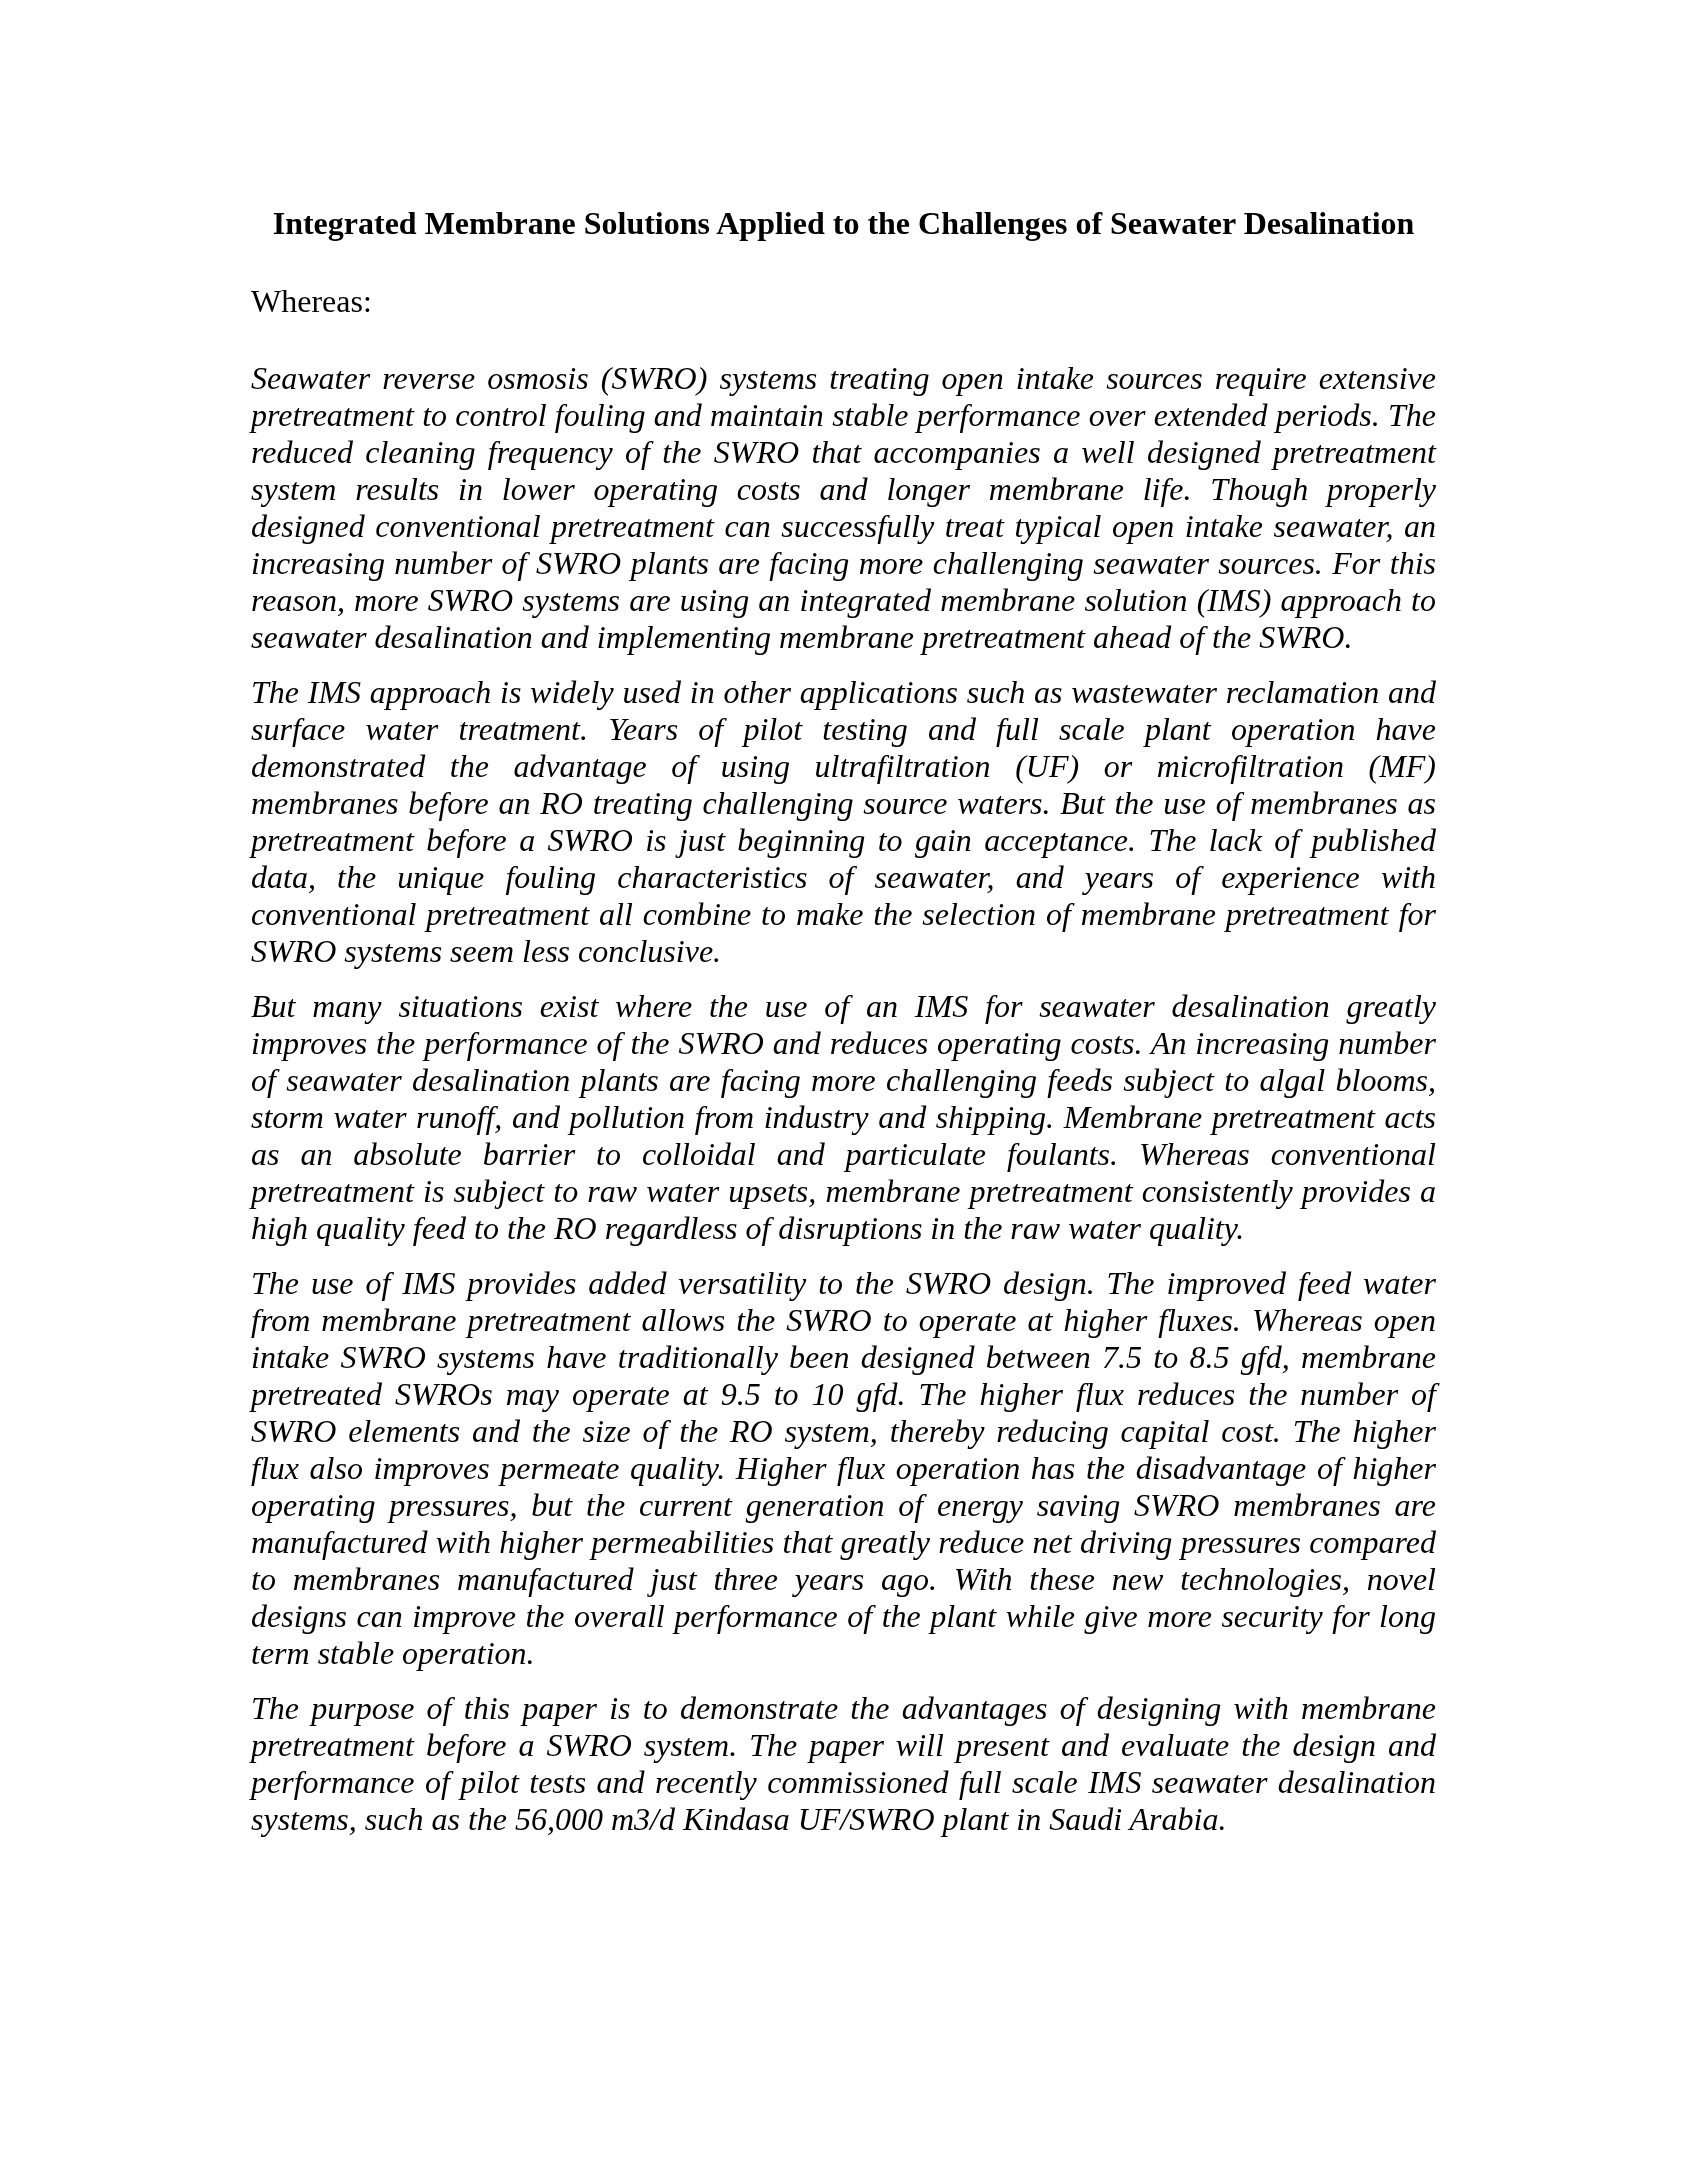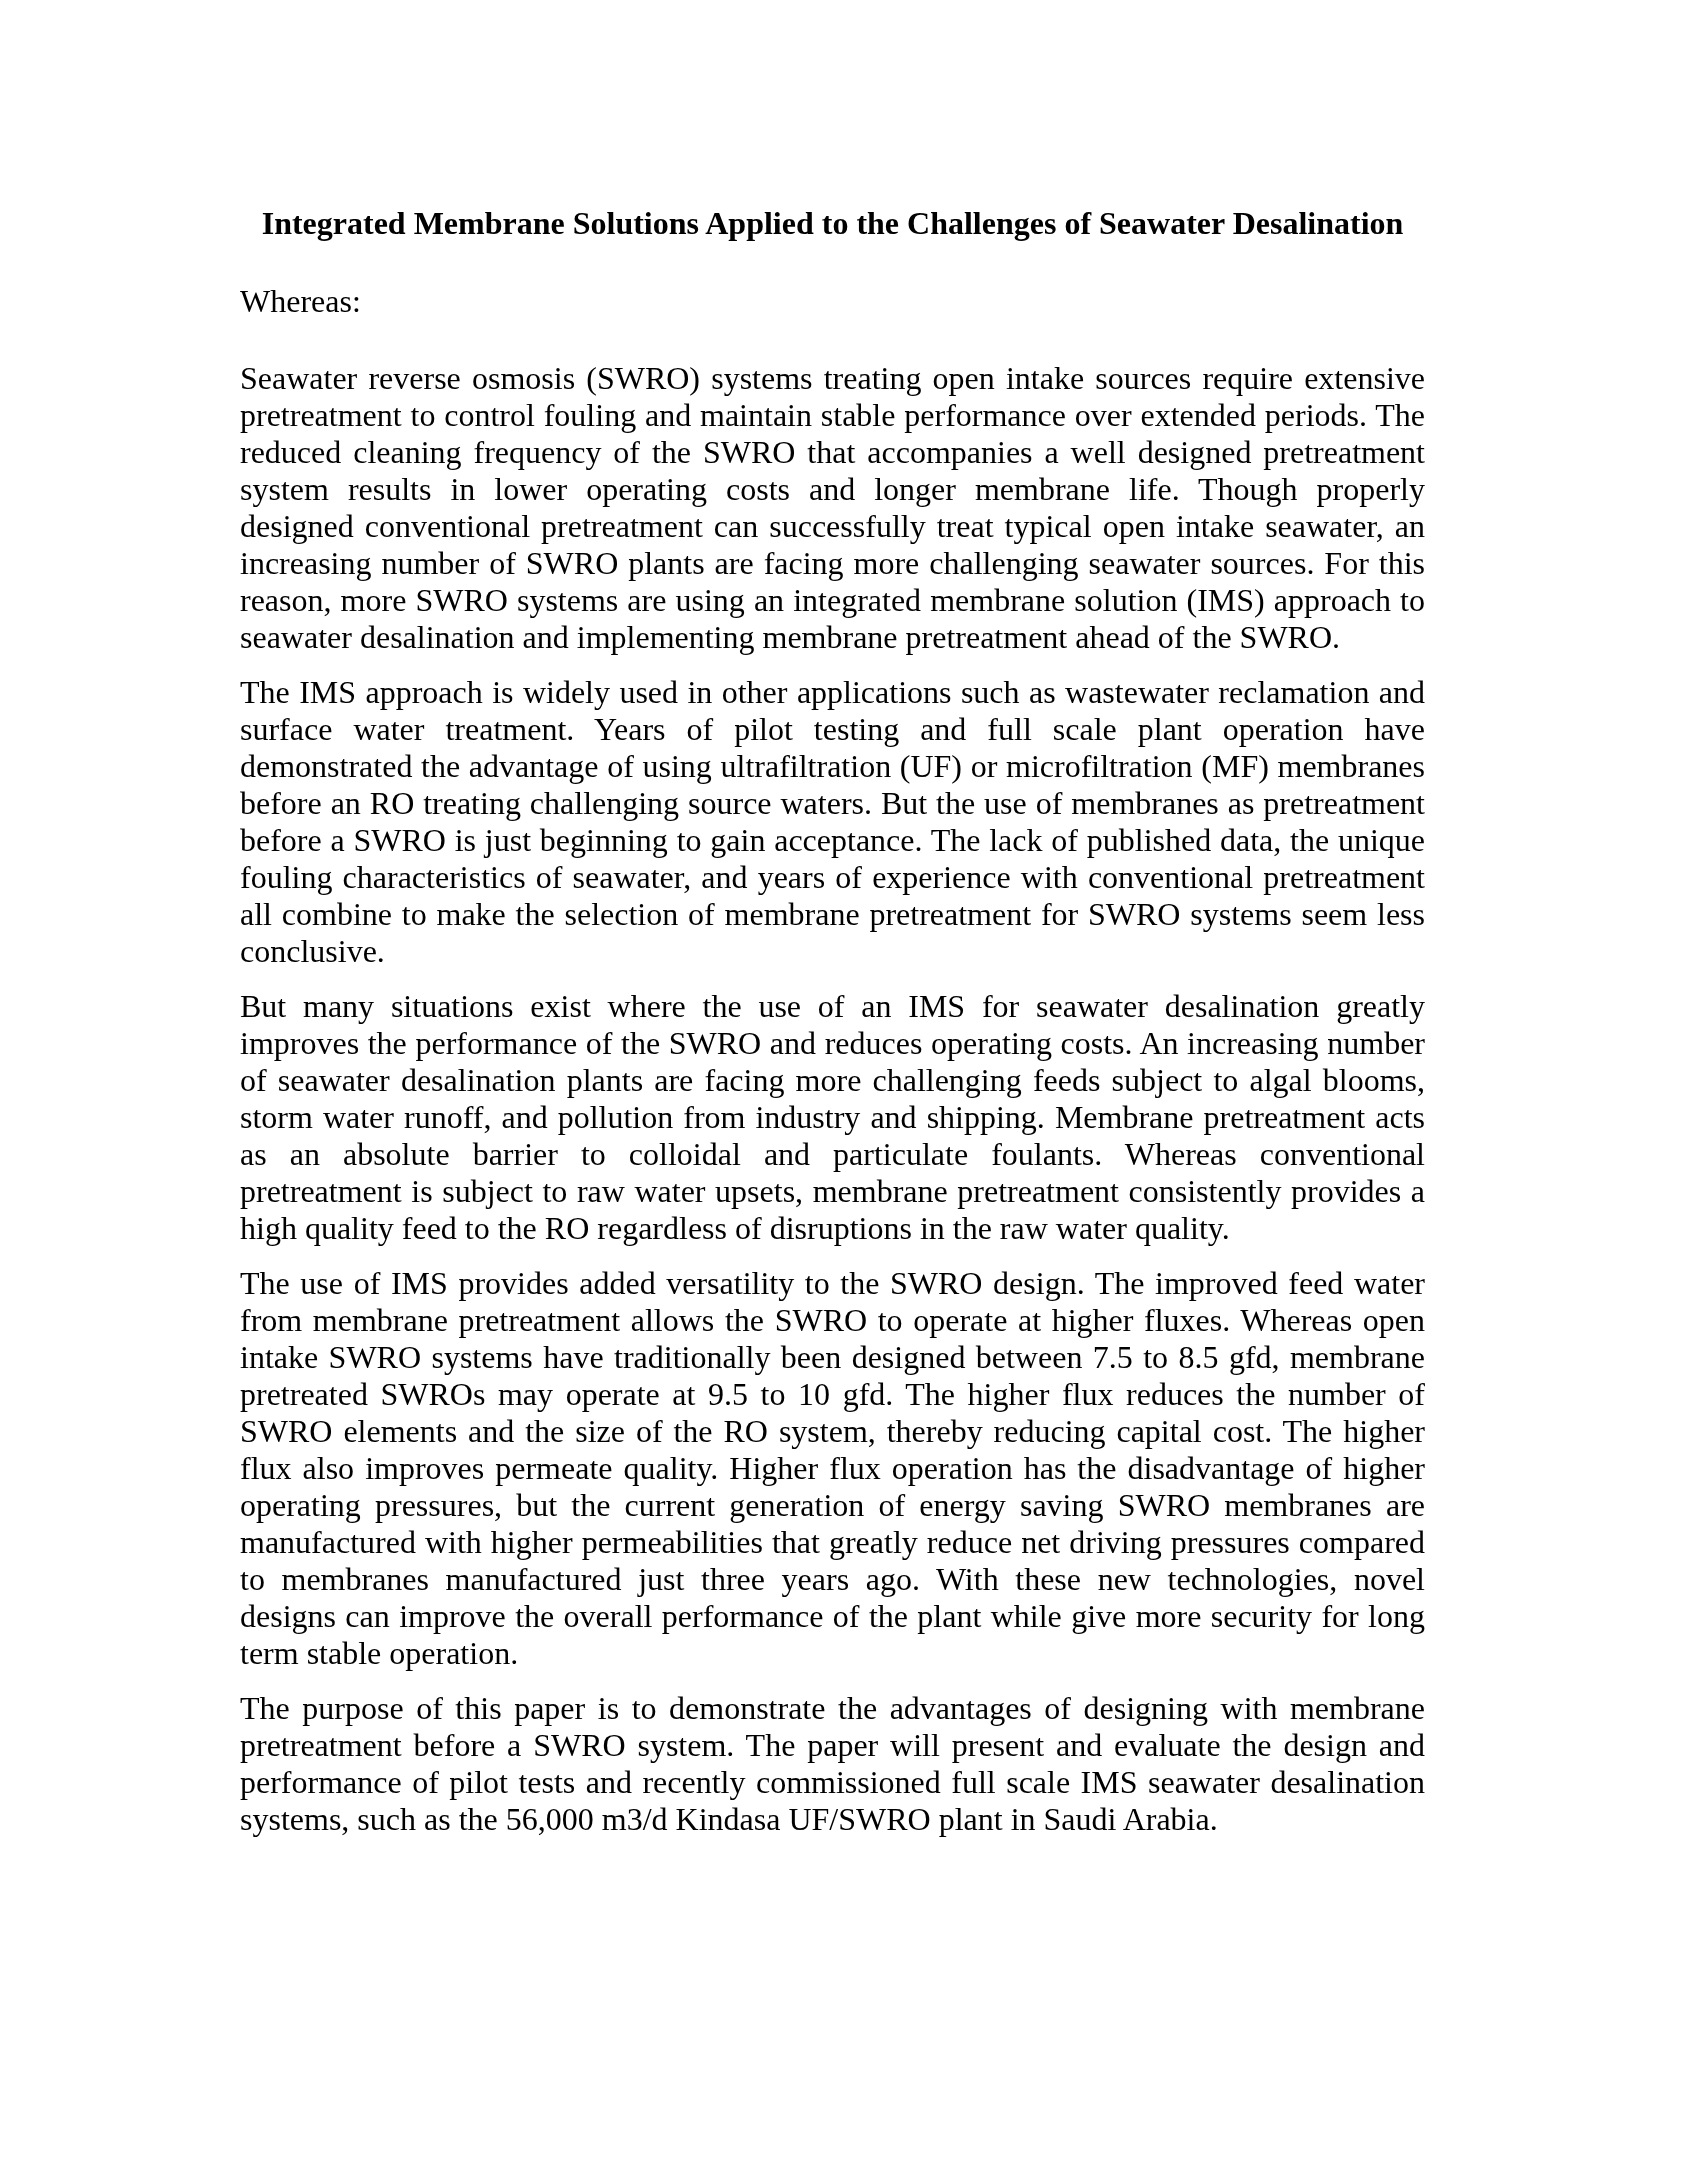--- a/index.html
+++ b/index.html
@@ -17,21 +17,21 @@
   }
   .page {
     position: absolute;
     left: 0; top: 0;
     width: 1683px;
     height: 2178px;
     background: #ffffff;
   }
   .content {
     position: absolute;
-    left: 240px;
+    left: 251px;
     top: 204px;
     width: 1185px;
   }
   .doc-title {
     font-size: 32px;
     line-height: 38px;
     font-weight: bold;
     text-align: center;
     margin: 0 0 40px 0;
   }
@@ -39,20 +39,21 @@
     font-size: 32px;
     line-height: 38px;
     text-align: left;
     margin: 0 0 40px 0;
   }
   .para {
     font-size: 32px;
     line-height: 37px;
     text-align: justify;
     margin: 0 0 18px 0;
+    font-style: italic;
   }
 </style>
 </head>
 <body>
 
 <div class="page">
   <div class="content">
     <h1 class="doc-title">Integrated Membrane Solutions Applied to the Challenges of Seawater Desalination</h1>
 
 

